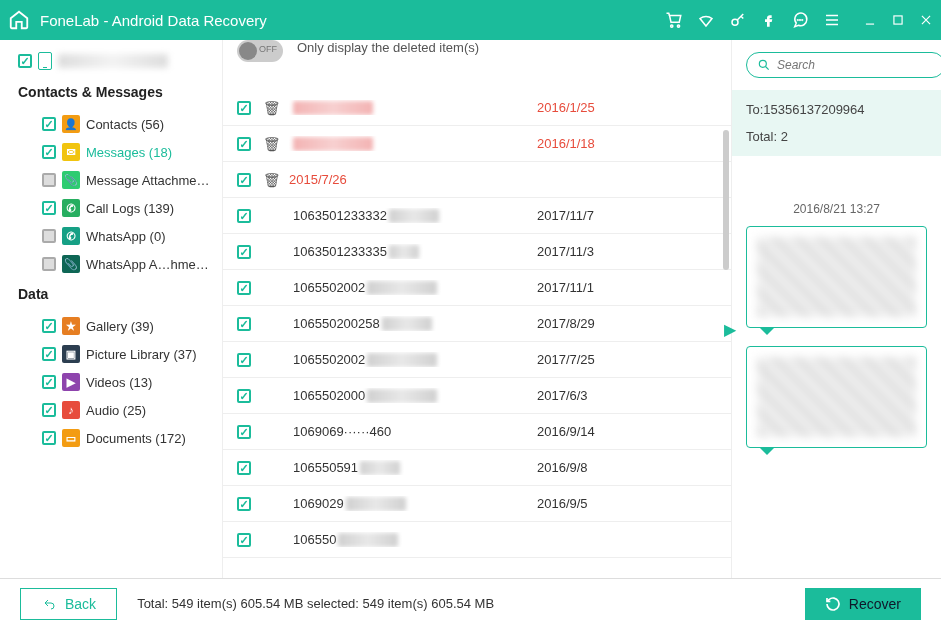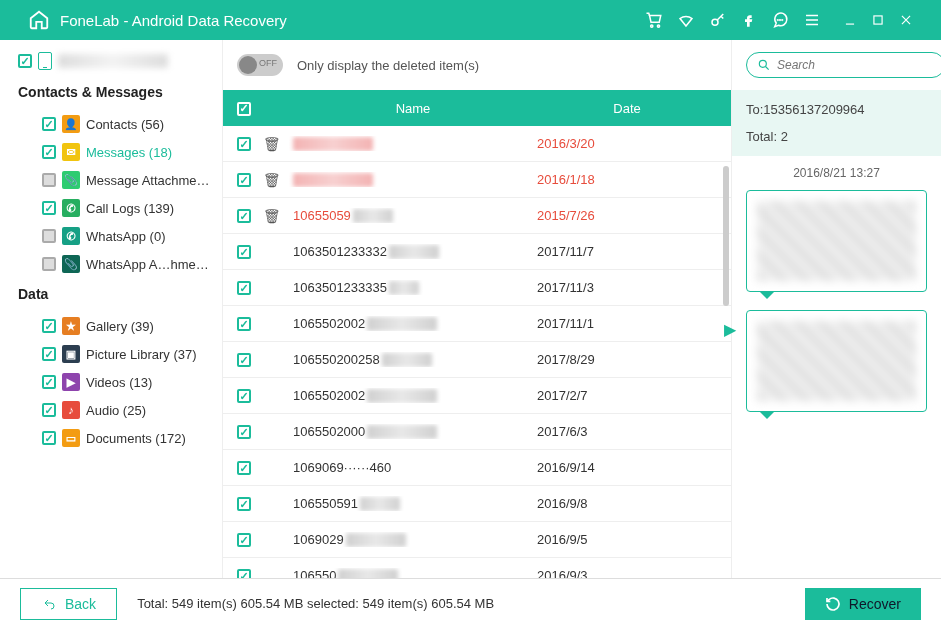--- a/index.html
+++ b/index.html
@@ -1,33 +1,33 @@
 <!DOCTYPE html>
 <html><head>
   <meta charset="utf-8">
   <style>
     * { margin:0; padding:0; box-sizing:border-box; font-family:Arial,sans-serif; }
     body { width:941px; height:628px; background:#fff; overflow:hidden; font-size:13px; color:#333; }
-    .titlebar { height:40px; background:#1bbc9b; display:flex; align-items:center; padding:0 28px; color:#fff; }
+    .titlebar { height:40px; background:#1bbc9b; display:flex; align-items:center; padding:0 8px; color:#fff; }
     .titlebar .title { font-size:15px; margin-left:10px; flex:1; }
     .titlebar .icons { display:flex; gap:14px; align-items:center; }
     .titlebar .icons span, .titlebar .home svg { cursor:pointer; }
     .content { display:flex; height:538px; }
     .sidebar { width:222px; padding:12px 8px 12px 18px; overflow:hidden; }
     .device-row { display:flex; align-items:center; gap:6px; margin-bottom:14px; }
     .group-title { font-weight:bold; font-size:14px; margin:8px 0 10px 0; color:#222; }
     .sidebar-item { display:flex; align-items:center; gap:6px; padding:5px 0 5px 24px; cursor:pointer; font-size:13px; color:#333; }
     .sidebar-item.selected { color:#1bbc9b; }
     .sidebar-item .label { white-space:nowrap; overflow:hidden; text-overflow:ellipsis; }
     .chk { width:14px; height:14px; border:2px solid #1bbc9b; border-radius:2px; display:inline-flex; align-items:center; justify-content:center; flex-shrink:0; }
     .chk.checked::after { content:"✓"; color:#1bbc9b; font-size:11px; line-height:1; font-weight:bold; }
     .chk.neutral { border-color:#aaa; background:#ddd; }
     .icon-box { width:18px; height:18px; border-radius:2px; display:inline-flex; align-items:center; justify-content:center; color:#fff; font-size:11px; font-weight:bold; flex-shrink:0; }
     .middle { flex:1; display:flex; flex-direction:column; border-left:1px solid #eee; }
-    .toolbar { height:50px; display:flex; align-items:center; padding:0 14px; gap:14px; }
+    .toolbar { height:50px; display:flex; align-items:flex-start; padding:0 14px; gap:14px; }
     .toggle { width:46px; height:22px; background:#ccc; border-radius:11px; position:relative; cursor:pointer; }
     .toggle .knob { width:18px; height:18px; background:#888; border-radius:50%; position:absolute; top:2px; left:2px; }
     .toggle .txt { position:absolute; right:6px; top:4px; font-size:9px; color:#777; }
     .table-header { height:36px; background:#1bbc9b; color:#fff; display:flex; align-items:center; padding:0 14px; }
     .col-chk { width:26px; }
     .col-del { width:26px; }
     .col-name { flex:1; text-align:center; }
     .col-date { width:180px; text-align:center; }
     .table-body { flex:1; overflow-y:auto; position:relative; }
     .row { height:36px; display:flex; align-items:center; padding:0 14px; border-bottom:1px solid #eee; }
@@ -38,21 +38,21 @@
     .chk-hdr::after { content:"✓"; color:#fff; font-size:11px; font-weight:bold; }
     .trash { color:#555; font-size:14px; cursor:pointer; }
     .blur-bar { display:inline-block; width:80px; height:14px; background:linear-gradient(90deg,#f3b3b3,#f7d0d0,#f3b3b3); filter:blur(2px); border-radius:2px; vertical-align:middle; }
     .blur-grey { display:inline-block; height:14px; background:linear-gradient(90deg,#d0d0d0,#e8e8e8,#d0d0d0); filter:blur(2px); border-radius:2px; vertical-align:middle; }
     .right-panel { width:210px; border-left:1px solid #eee; display:flex; flex-direction:column; position:relative; }
     .search-wrap { height:50px; display:flex; align-items:center; padding:0 14px; }
     .search { flex:1; height:26px; border:1px solid #1bbc9b; border-radius:13px; display:flex; align-items:center; padding:0 10px; gap:6px; color:#999; font-style:italic; }
     .search input { border:none; outline:none; flex:1; font-size:12px; background:transparent; font-style:italic; }
     .info { padding:6px 14px; font-size:13px; color:#444; background:#e8f7f3; }
     .info .line { padding:6px 0; }
-    .preview { flex:1; padding:10px 14px; overflow:hidden; }
+    .preview { flex:1; padding:10px 14px; overflow:hidden;margin-top:36px; }
     .timestamp { text-align:center; color:#666; font-size:12px; margin-bottom:10px; }
     .bubble { border:1px solid #1bbc9b; border-radius:4px; padding:10px; margin-bottom:18px; position:relative; min-height:80px; }
     .bubble::after { content:""; position:absolute; bottom:-8px; left:12px; width:0; height:0; border-left:8px solid transparent; border-right:8px solid transparent; border-top:8px solid #1bbc9b; }
     .bubble-content { width:100%; height:80px; background:
       repeating-linear-gradient(45deg,#e0e0e0 0 8px,#f0f0f0 8px 16px);
       filter:blur(4px); border-radius:2px; }
     .footer { height:50px; border-top:1px solid #ddd; display:flex; align-items:center; padding:0 20px; gap:20px; }
     .btn { height:32px; padding:0 20px; border:1px solid #1bbc9b; color:#1bbc9b; background:#fff; display:inline-flex; align-items:center; gap:8px; cursor:pointer; font-size:14px; }
     .btn.primary { background:#1bbc9b; color:#0f172a; border:none; }
     .footer .stats { flex:1; color:#333; font-size:13px; }
@@ -199,44 +199,37 @@
   </div>
 
   <div class="middle">
     <div class="toolbar">
       <div class="toggle">
         <div class="knob"></div>
         <span class="txt">OFF</span>
       </div>
       <span style="color:#555">Only display the deleted item(s)</span>
     </div>
-    <div class="table-header">
-      <div class="col-chk"><span class="chk-hdr"></span></div>
-      <div class="col-del"></div>
-      <div class="col-name">Name</div>
-      <div class="col-date">Date</div>
-    </div>
     <div class="table-body">
       <div id="rows">
           <div class="row deleted">
             <div class="col-chk"><span class="chk checked"></span></div>
             <div class="col-del"><span class="trash">🗑</span></div>
             <div class="col-name"><span class="blur-bar"></span></div>
-            <div class="col-date">2016/3/20</div>
+            <div class="col-date">2016/1/25</div>
           </div>
           <div class="row deleted">
             <div class="col-chk"><span class="chk checked"></span></div>
             <div class="col-del"><span class="trash">🗑</span></div>
             <div class="col-name"><span class="blur-bar"></span></div>
             <div class="col-date">2016/1/18</div>
           </div>
           <div class="row deleted">
             <div class="col-chk"><span class="chk checked"></span></div>
             <div class="col-del"><span class="trash">🗑</span></div>
-            <div class="col-name"><span>10655059</span><span class="blur-grey" style="width: 40px; margin-left: 2px;"></span></div>
             <div class="col-date">2015/7/26</div>
           </div>
           <div class="row">
             <div class="col-chk"><span class="chk checked"></span></div>
             <div class="col-del"></div>
             <div class="col-name"><span>1063501233332</span><span class="blur-grey" style="width: 50px; margin-left: 2px;"></span></div>
             <div class="col-date">2017/11/7</div>
           </div>
           <div class="row">
             <div class="col-chk"><span class="chk checked"></span></div>
@@ -253,21 +246,21 @@
           <div class="row">
             <div class="col-chk"><span class="chk checked"></span></div>
             <div class="col-del"></div>
             <div class="col-name"><span>106550200258</span><span class="blur-grey" style="width: 50px; margin-left: 2px;"></span></div>
             <div class="col-date">2017/8/29</div>
           </div>
           <div class="row">
             <div class="col-chk"><span class="chk checked"></span></div>
             <div class="col-del"></div>
             <div class="col-name"><span>1065502002</span><span class="blur-grey" style="width: 70px; margin-left: 2px;"></span></div>
-            <div class="col-date">2017/2/7</div>
+            <div class="col-date">2017/7/25</div>
           </div>
           <div class="row">
             <div class="col-chk"><span class="chk checked"></span></div>
             <div class="col-del"></div>
             <div class="col-name"><span>1065502000</span><span class="blur-grey" style="width: 70px; margin-left: 2px;"></span></div>
             <div class="col-date">2017/6/3</div>
           </div>
           <div class="row">
             <div class="col-chk"><span class="chk checked"></span></div>
             <div class="col-del"></div>
@@ -283,21 +276,20 @@
           <div class="row">
             <div class="col-chk"><span class="chk checked"></span></div>
             <div class="col-del"></div>
             <div class="col-name"><span>1069029</span><span class="blur-grey" style="width: 60px; margin-left: 2px;"></span></div>
             <div class="col-date">2016/9/5</div>
           </div>
           <div class="row">
             <div class="col-chk"><span class="chk checked"></span></div>
             <div class="col-del"></div>
             <div class="col-name"><span>106550</span><span class="blur-grey" style="width: 60px; margin-left: 2px;"></span></div>
-            <div class="col-date">2016/9/3</div>
           </div>
         </div>
       <div class="scroll-indicator"></div>
     </div>
   </div>
 
   <div class="right-panel">
     <span class="expand-handle">▶</span>
     <div class="search-wrap">
       <div class="search">

